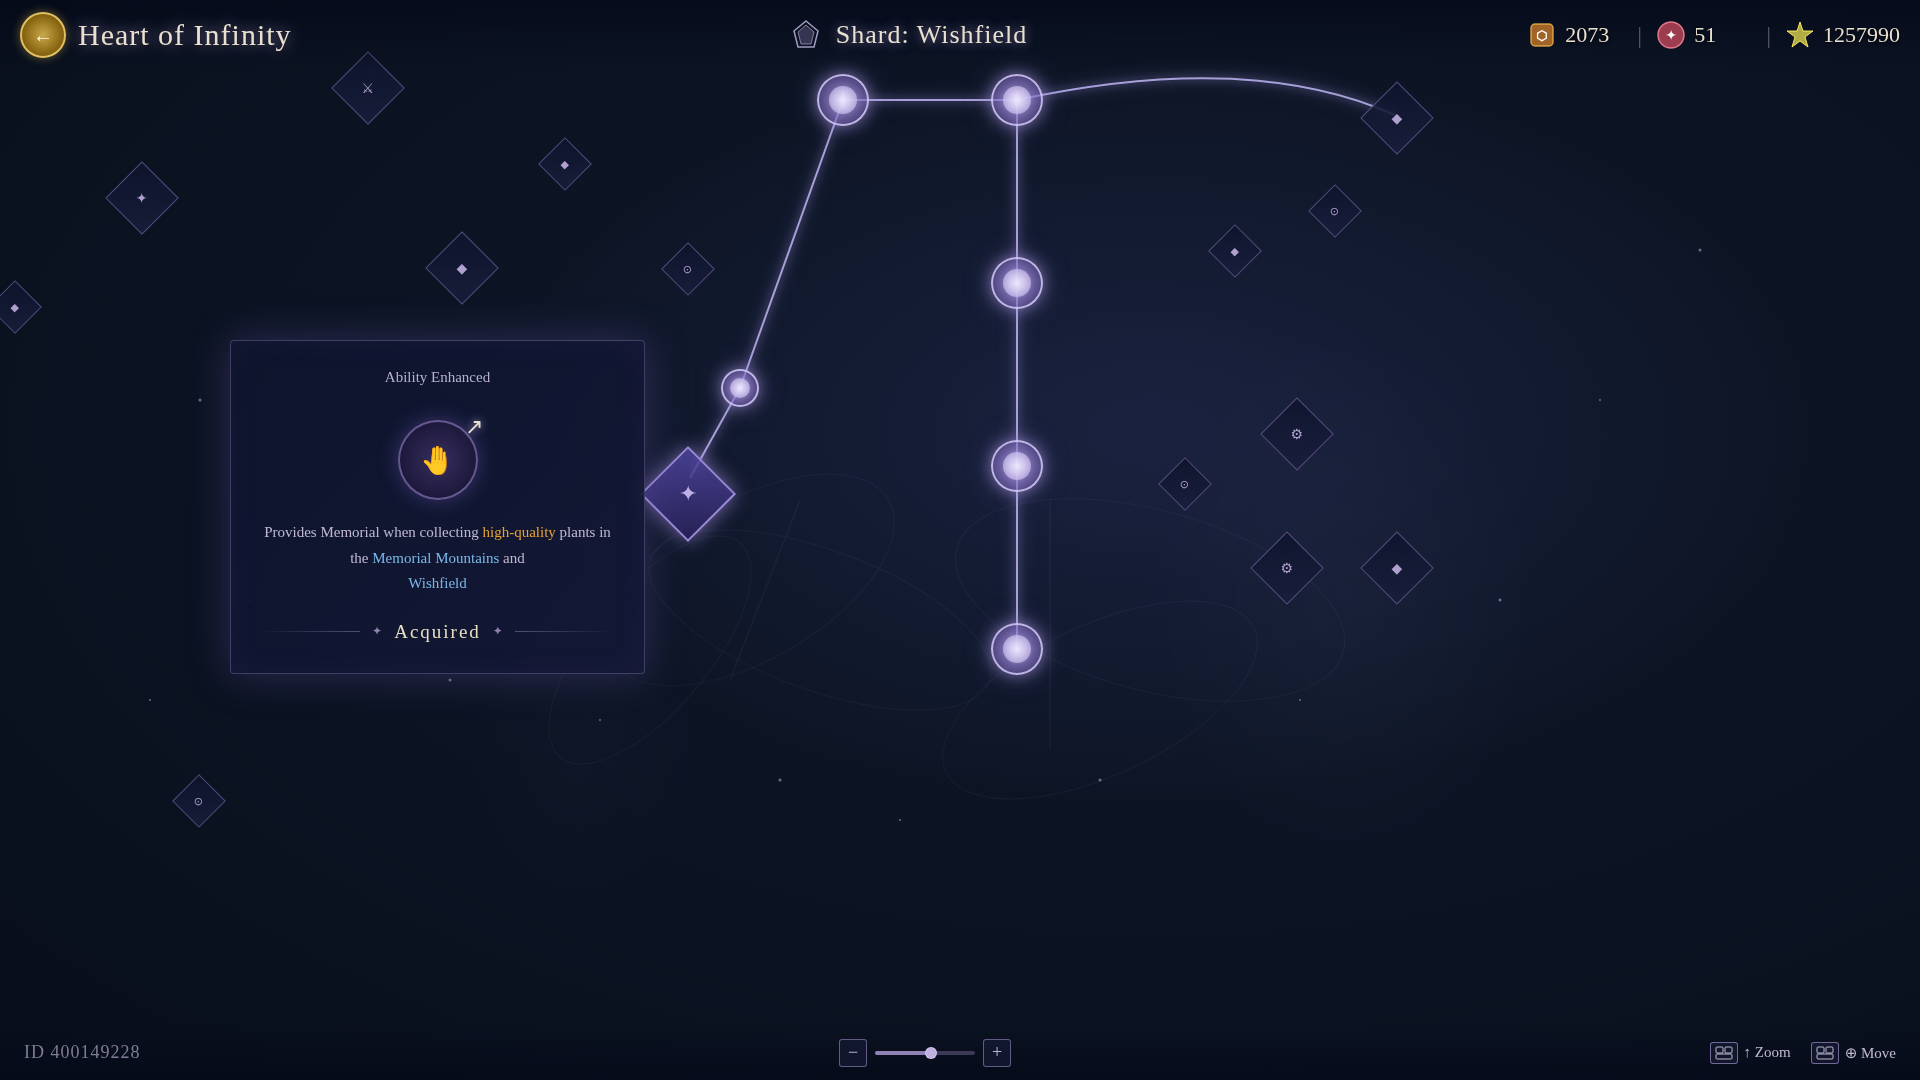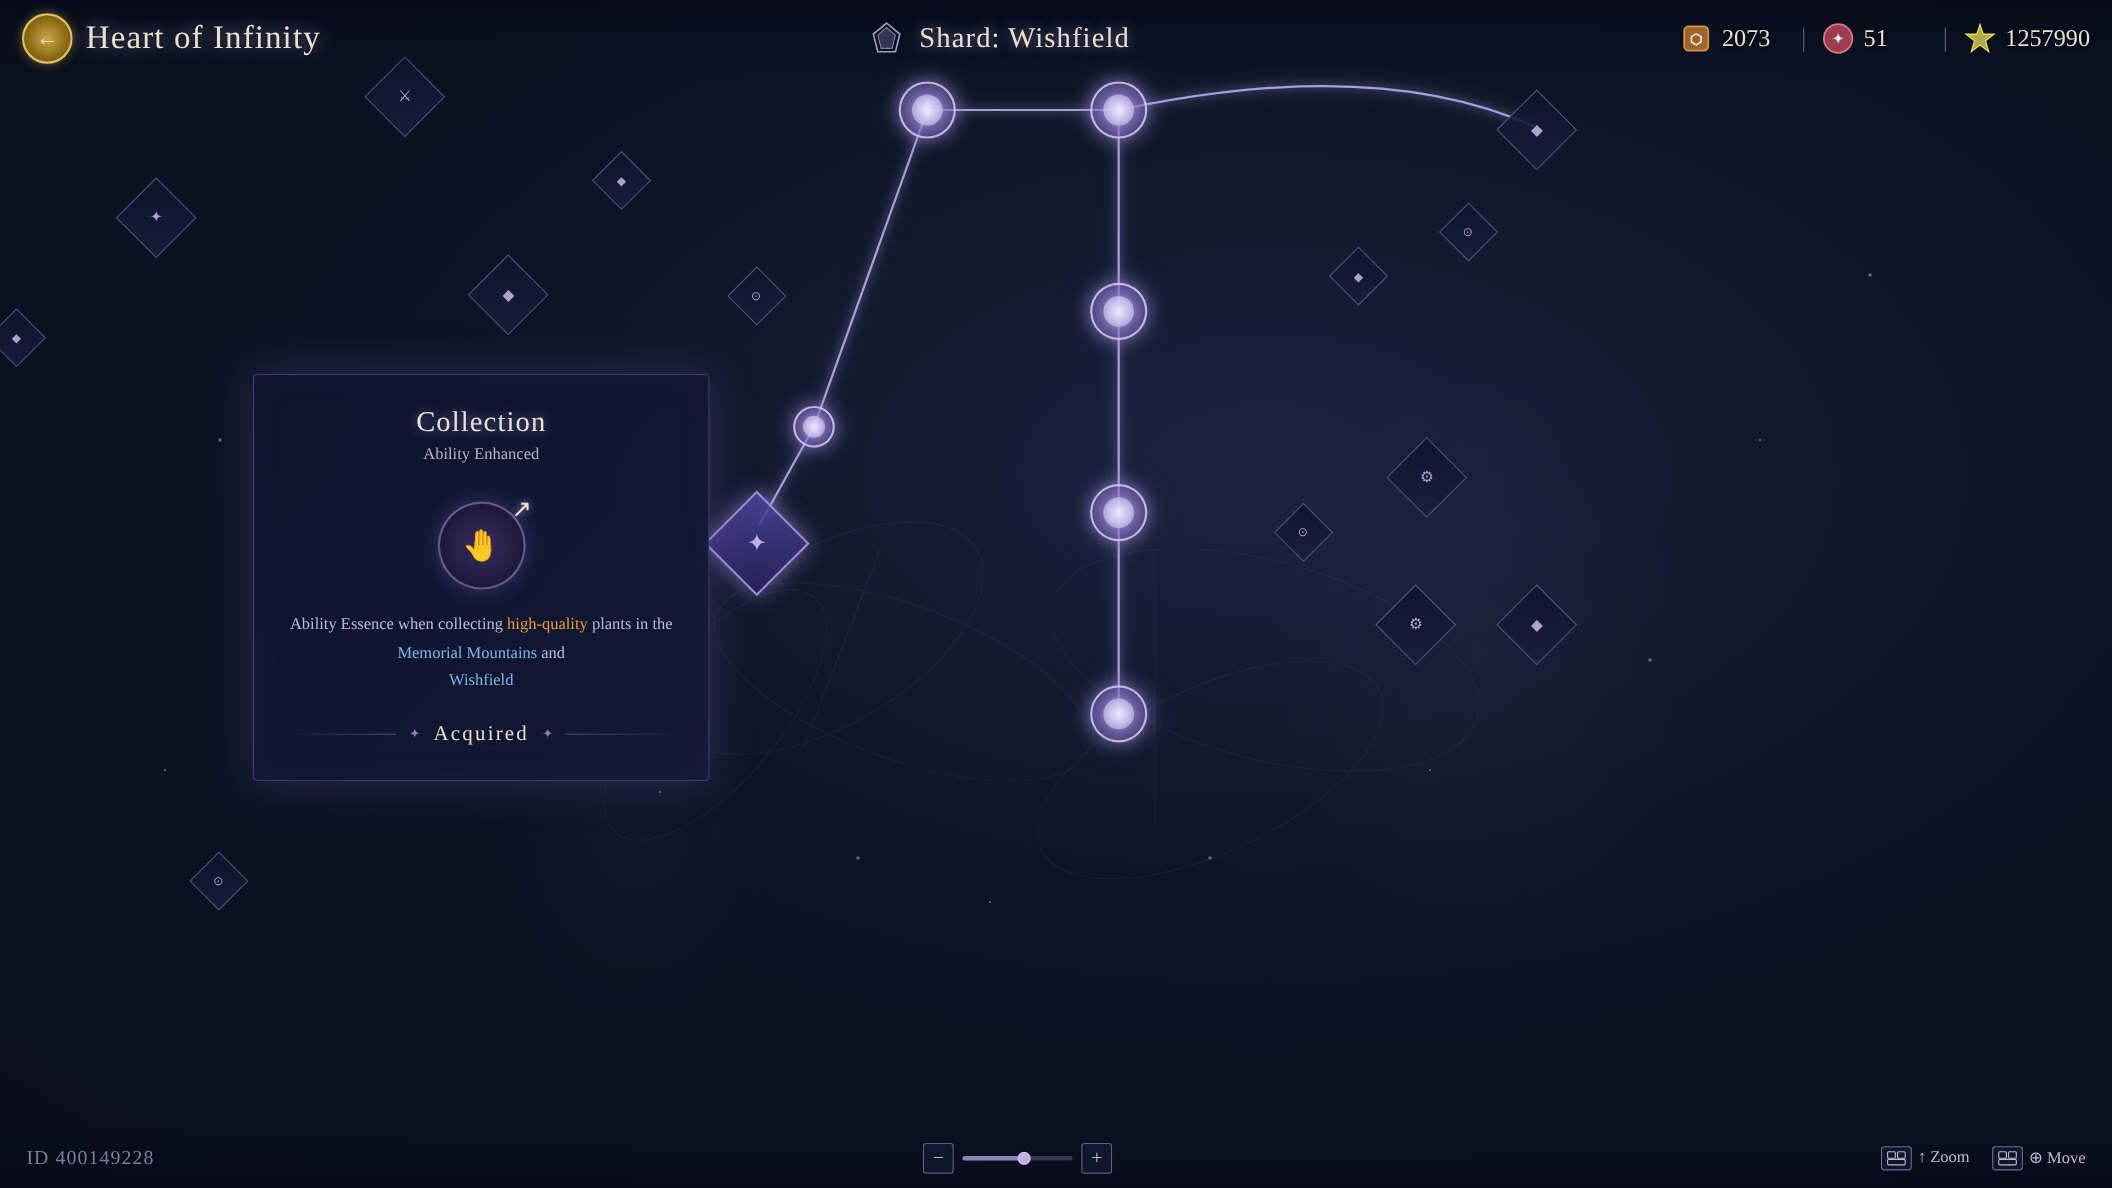--- a/index.html
+++ b/index.html
@@ -606,32 +606,31 @@
         <svg width="30" height="30" viewBox="0 0 30 30">
           <polygon points="15,2 18,11 28,11 20,17 23,27 15,21 7,27 10,17 2,11 12,11" fill="rgba(220,210,80,0.8)" stroke="rgba(255,240,100,0.9)" stroke-width="1"></polygon>
         </svg>
       </div>
       <span class="resource-value">1257990</span>
     </div>
   </div>
 </div>
 
 <div id="info-panel">
-  <div class="panel-title">Collection</div>
   <div class="panel-subtitle">Ability Enhanced</div>
 
   <div class="ability-icon-container">
     <div class="ability-circle">
       <span class="ability-hand-icon">🤚</span>
       <span class="ability-arrow">↗</span>
     </div>
   </div>
 
   <div class="panel-description">
-    <span>Ability Essence when collecting </span><span class="highlight-orange">high-quality</span><span> plants in the </span><span class="highlight-blue">Memorial Mountains</span><span> and </span><br><span class="highlight-blue">Wishfield</span>
+    <span>Provides Memorial when collecting </span><span class="highlight-orange">high-quality</span><span> plants in the </span><span class="highlight-blue">Memorial Mountains</span><span> and </span><br><span class="highlight-blue">Wishfield</span>
   </div>
 
   <div class="panel-footer">
     <div class="footer-line"></div>
     <span class="sparkle">✦</span>
     <span class="acquired-text">Acquired</span>
     <span class="sparkle">✦</span>
     <div class="footer-line footer-line-right"></div>
   </div>
 </div>

